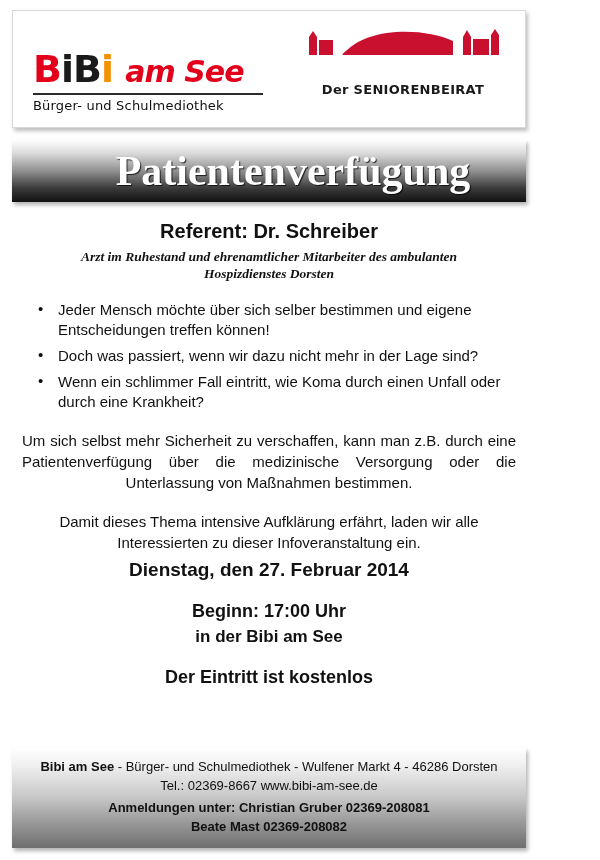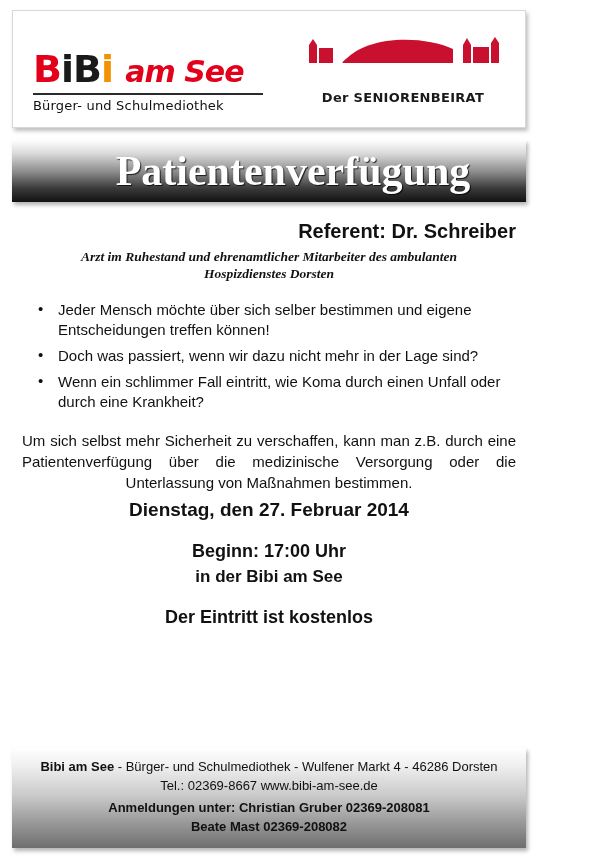--- a/index.html
+++ b/index.html
@@ -53,21 +53,21 @@
     color: #111;
     border-top: 2px solid #2b2b2b;
     padding-top: 3px;
     margin-top: 1px;
     letter-spacing: 0.2px;
   }
 
   .logo-senior {
     position: absolute;
     right: 22px;
-    top: 22px;
+    top: 14px;
     width: 200px;
     height: 72px;
   }
   .senior-graphic { position: relative; height: 30px; }
   .senior-graphic .silhouette {
     position: absolute; bottom: 0; left: 0; width: 100%; height: 30px;
   }
   .senior-text {
     position: absolute;
     left: 0; bottom: 0;
@@ -99,21 +99,21 @@
     text-shadow: 1px 1px 1px rgba(0,0,0,0.8);
     letter-spacing: 0px;
     margin-left: 48px;
   }
 
   
   .content {
     padding: 14px 22px 0 22px;
   }
   .speaker {
-    text-align: right;
+    text-align: center;
     font-weight: bold;
     font-size: 20px;
     color: #111;
     margin-top: 4px;
   }
   .speaker-sub {
     text-align: center;
     font-style: italic;
     font-weight: bold;
     font-size: 13.5px;
@@ -232,20 +232,21 @@
       <div>Hospizdienstes Dorsten</div>
     </div>
 
     <ul class="bullets">
       <li>Jeder Mensch möchte über sich selber bestimmen und eigene Entscheidungen treffen können!</li>
       <li>Doch was passiert, wenn wir dazu nicht mehr in der Lage sind?</li>
       <li>Wenn ein schlimmer Fall eintritt, wie Koma durch einen Unfall oder durch eine Krankheit?</li>
     </ul>
 
     <div class="para justified">Um sich selbst mehr Sicherheit zu verschaffen, kann man z.B. durch eine Patientenverfügung über die medizinische Versorgung oder die Unterlassung von Maßnahmen bestimmen.</div>
+    <div class="para">Damit dieses Thema intensive Aufklärung erfährt, laden wir alle Interessierten zu dieser Infoveranstaltung ein.</div>
 
     <div class="key-line l1">Dienstag, den 27. Februar 2014</div>
     <div class="key-line l2">Beginn: 17:00 Uhr</div>
     <div class="key-line l3">in der Bibi am See</div>
     <div class="key-line l4">Der Eintritt ist kostenlos</div>
   </div>
 
   <div class="footer">
     <div class="footer-line">
       <span class="bold">Bibi am See</span><span> - Bürger- und Schulmediothek - Wulfener Markt 4 - 46286 Dorsten</span>

